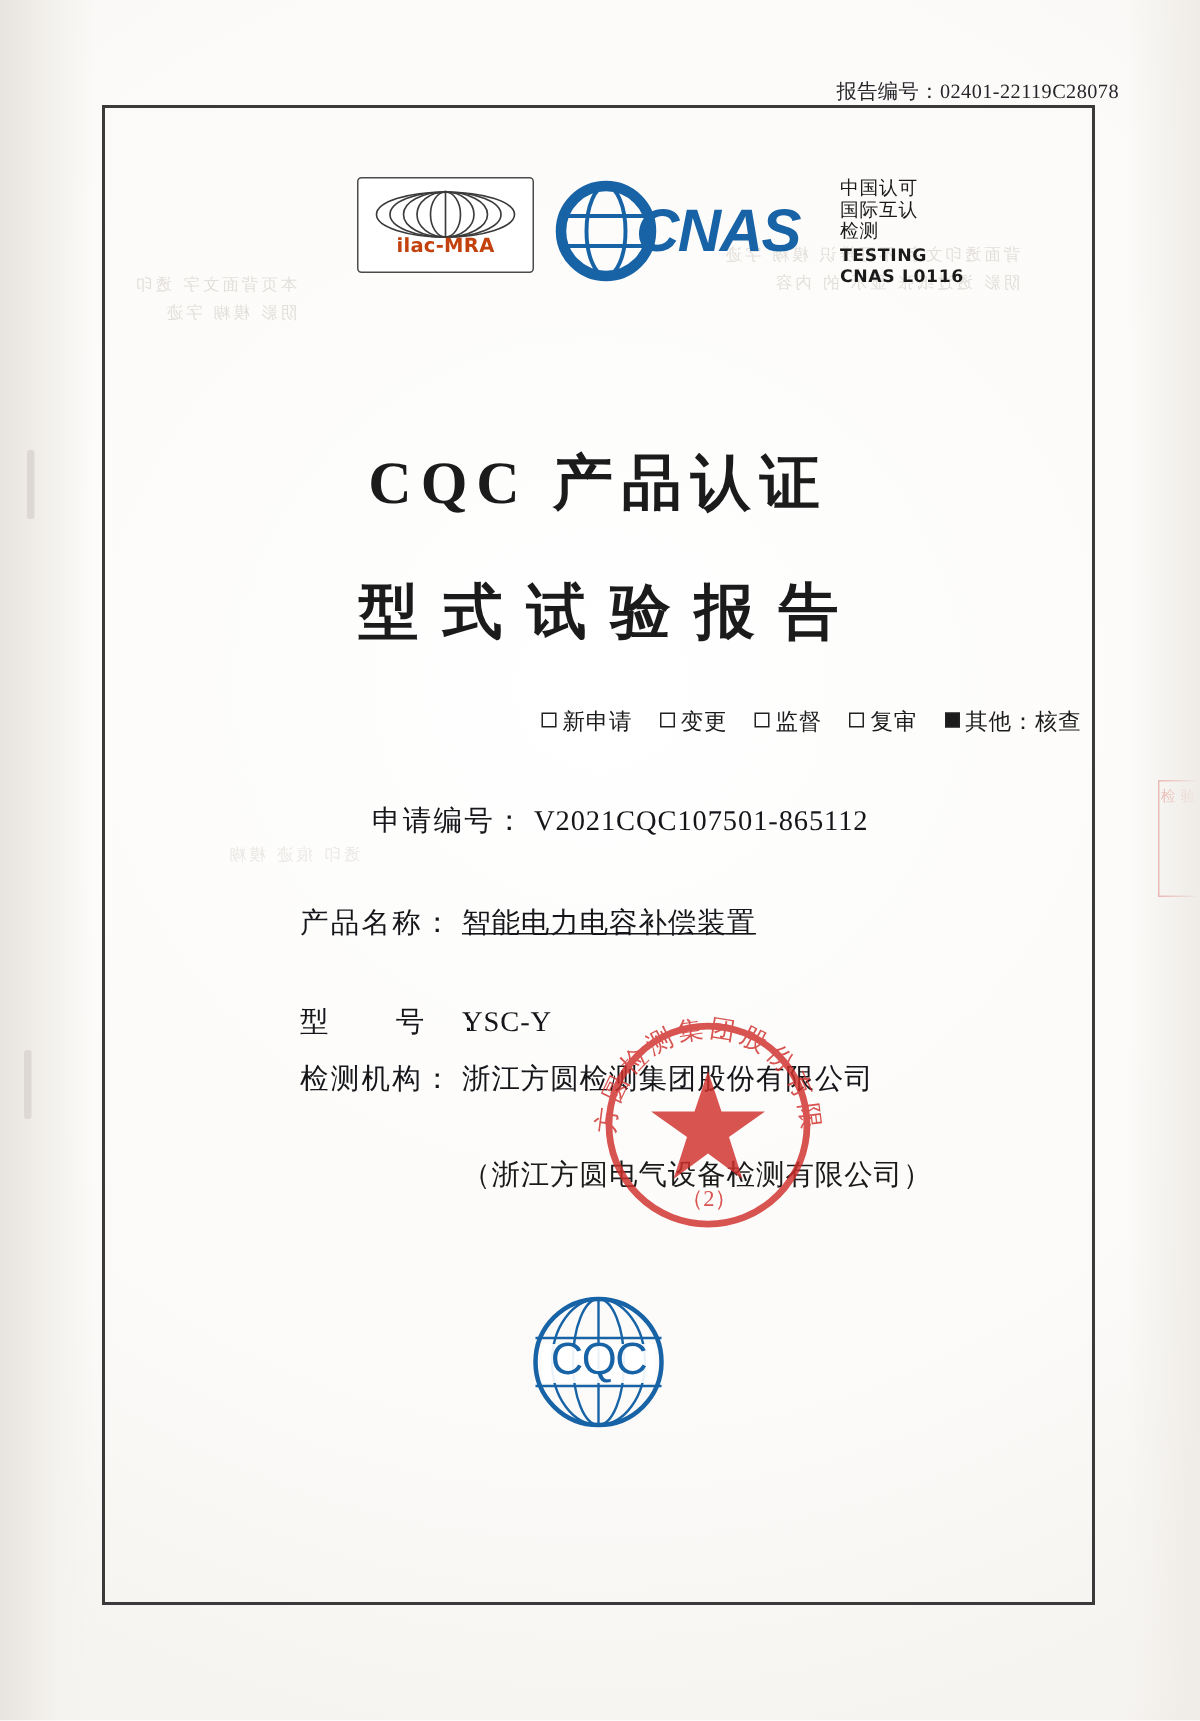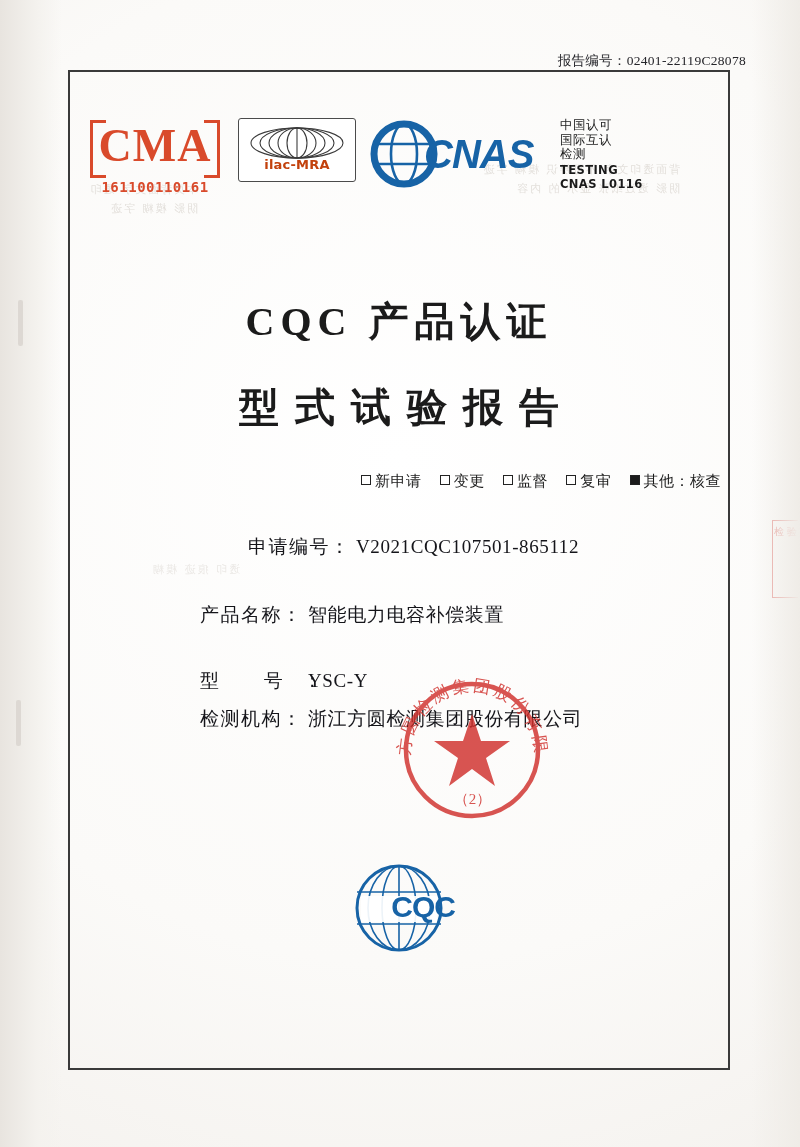--- a/index.html
+++ b/index.html
@@ -283,21 +283,21 @@
     display: inline-block;
     font-family: "Liberation Serif", serif;
     letter-spacing: 1.5px;
   }
   .field .val {
     font-family: "Liberation Serif", serif;
     letter-spacing: .6px;
   }
   #f-apply  { top: 462px; }
   #f-apply .lab { width: 108px; margin-left: 48px; }
-  #f-product { top: 530px; }
+  #f-product { top: 530px; text-decoration: underline; }
   #f-product .lab { width: 108px; }
   #f-model  { top: 596px; }
   #f-model .lab { width: 108px; letter-spacing: 20px; }
   #f-org    { top: 634px; left: 130px; }
   #f-org .lab { width: 108px; }
   #f-org-2 {
     position: absolute;
     top: 698px;
     left: 238px;
     font-size: 19px;
@@ -331,23 +331,23 @@
     left: 50%;
     transform: translateX(-50%);
     top: 780px;
     width: 112px;
     height: 112px;
   }
   #cqc-emblem .cqc-word {
     position: absolute;
     left: 0; right: 0;
     top: 38px;
-    text-align: right;
+    text-align: center;
     font-family: "Liberation Sans", sans-serif;
-    font-weight: bold;
+    font-weight: normal;
     font-size: 30px;
     color: #1763a6;
     letter-spacing: -1px;
   }
 
   
   #edge-stamp {
     position: absolute;
     right: 2px;
     top: 520px;
@@ -376,28 +376,20 @@
   <div class="ghost g-left">本页背面文字 透印 阴影 模糊 字迹</div>
   <div class="ghost g-mid">背面透印文字 不可辨识 模糊 字迹 阴影 透过纸张 显示 的 内容</div>
   <div class="ghost g-low">透印 痕迹 模糊</div>
 
   <div id="report-no">报告编号：02401-22119C28078</div>
 
   <div id="frame">
 
     <div id="logo-row">
 
-      <div id="cma-logo">
-        <div class="cma-box">
-          <div class="cma-bracket-l"></div>
-          <div class="cma-bracket-r"></div>
-          <div class="cma-text">CMA</div>
-        </div>
-        <div id="cma-code">161100110161</div>
-      </div>
 
       <div id="ilac-logo">
         <svg class="rings" width="108" height="36" viewBox="0 0 108 36">
           <g fill="none" stroke="#3b3b3b" stroke-width="1.1">
             <ellipse cx="54" cy="20" rx="10" ry="15"></ellipse>
             <ellipse cx="54" cy="20" rx="19" ry="15"></ellipse>
             <ellipse cx="54" cy="20" rx="28" ry="15"></ellipse>
             <ellipse cx="54" cy="20" rx="37" ry="15"></ellipse>
             <ellipse cx="54" cy="20" rx="46" ry="15"></ellipse>
             <line x1="54" y1="4" x2="54" y2="35"></line>
@@ -444,20 +436,21 @@
     </div>
 
     <div class="field" id="f-model">
       <span class="lab">型  号：</span><span class="val">YSC-Y</span>
     </div>
 
     <div class="field" id="f-org">
       <span class="lab">检测机构：</span><span class="val">浙江方圆检测集团股份有限公司</span>
     </div>
 
+    <div id="f-org-2">（浙江方圆电气设备检测有限公司）</div>
 
     <div id="seal">
       <svg width="175" height="175" viewBox="0 0 175 175">
         <defs>
           <path id="sealArc" d="M 25,92 A 62,62 0 1 1 150,92" fill="none"></path>
         </defs>
         <circle cx="87" cy="88" r="66" fill="none" stroke="#d0302c" stroke-width="4.5"></circle>
         <text font-size="17" fill="#d0302c" font-family="'Liberation Serif',serif" letter-spacing="3">
           <textPath href="#sealArc" startOffset="50%" text-anchor="middle">浙江方圆检测集团股份有限公司</textPath>
         </text>

